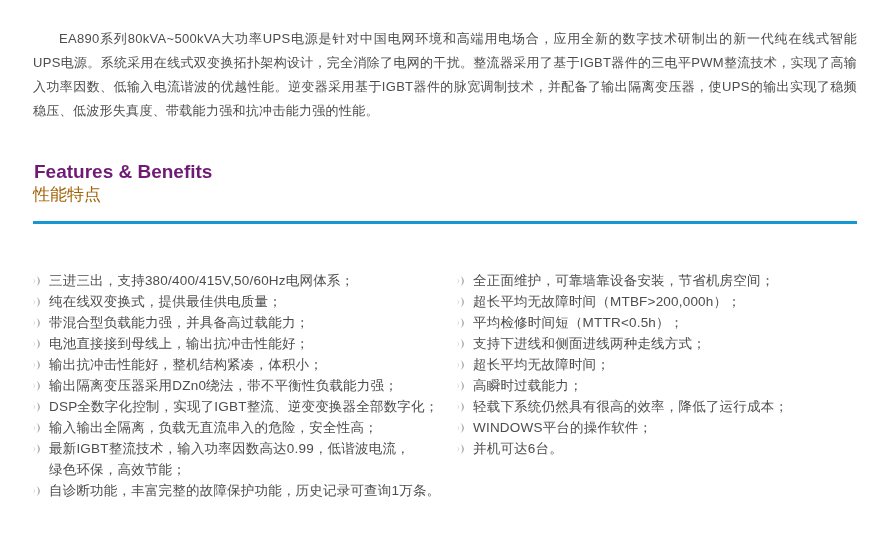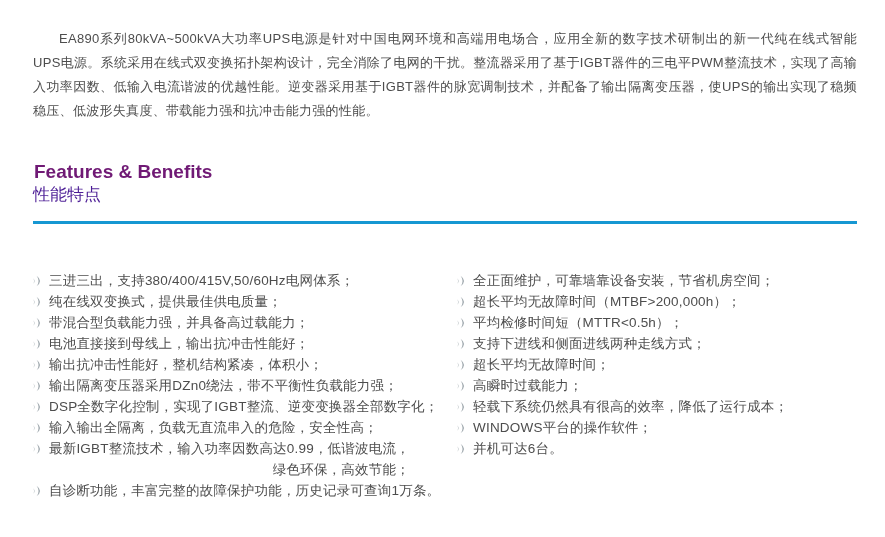--- a/index.html
+++ b/index.html
@@ -23,34 +23,33 @@
   .section-header { margin: 38px 28px 0 33px; }
   .title-en {
     font-size: 19px;
     font-weight: bold;
     color: #701a75;
     line-height: 22px;
     margin: 1px;
   }
   .title-zh {
     font-size: 17px;
-    color: #4c1d95;
+    color: #a16207;
     line-height: 22px;
     margin: 1px 0 0 0;
     font-weight: normal;
   }
   .divider {
     height: 3px;
     background: #1697d2;
     margin: 15px 28px 0 33px;
   }
   .features {
     display: flex;
     margin: 46px 20px 0 33px;
-    text-align: right;
   }
   .col { list-style: none; margin: 0; padding: 0; }
   .col-left  { width: 424px; }
   .col-right { width: 408px; }
   .feature {
     display: flex;
     align-items: flex-start;
     font-size: 13.5px;
     line-height: 21px;
     color: #4d4d4d;

